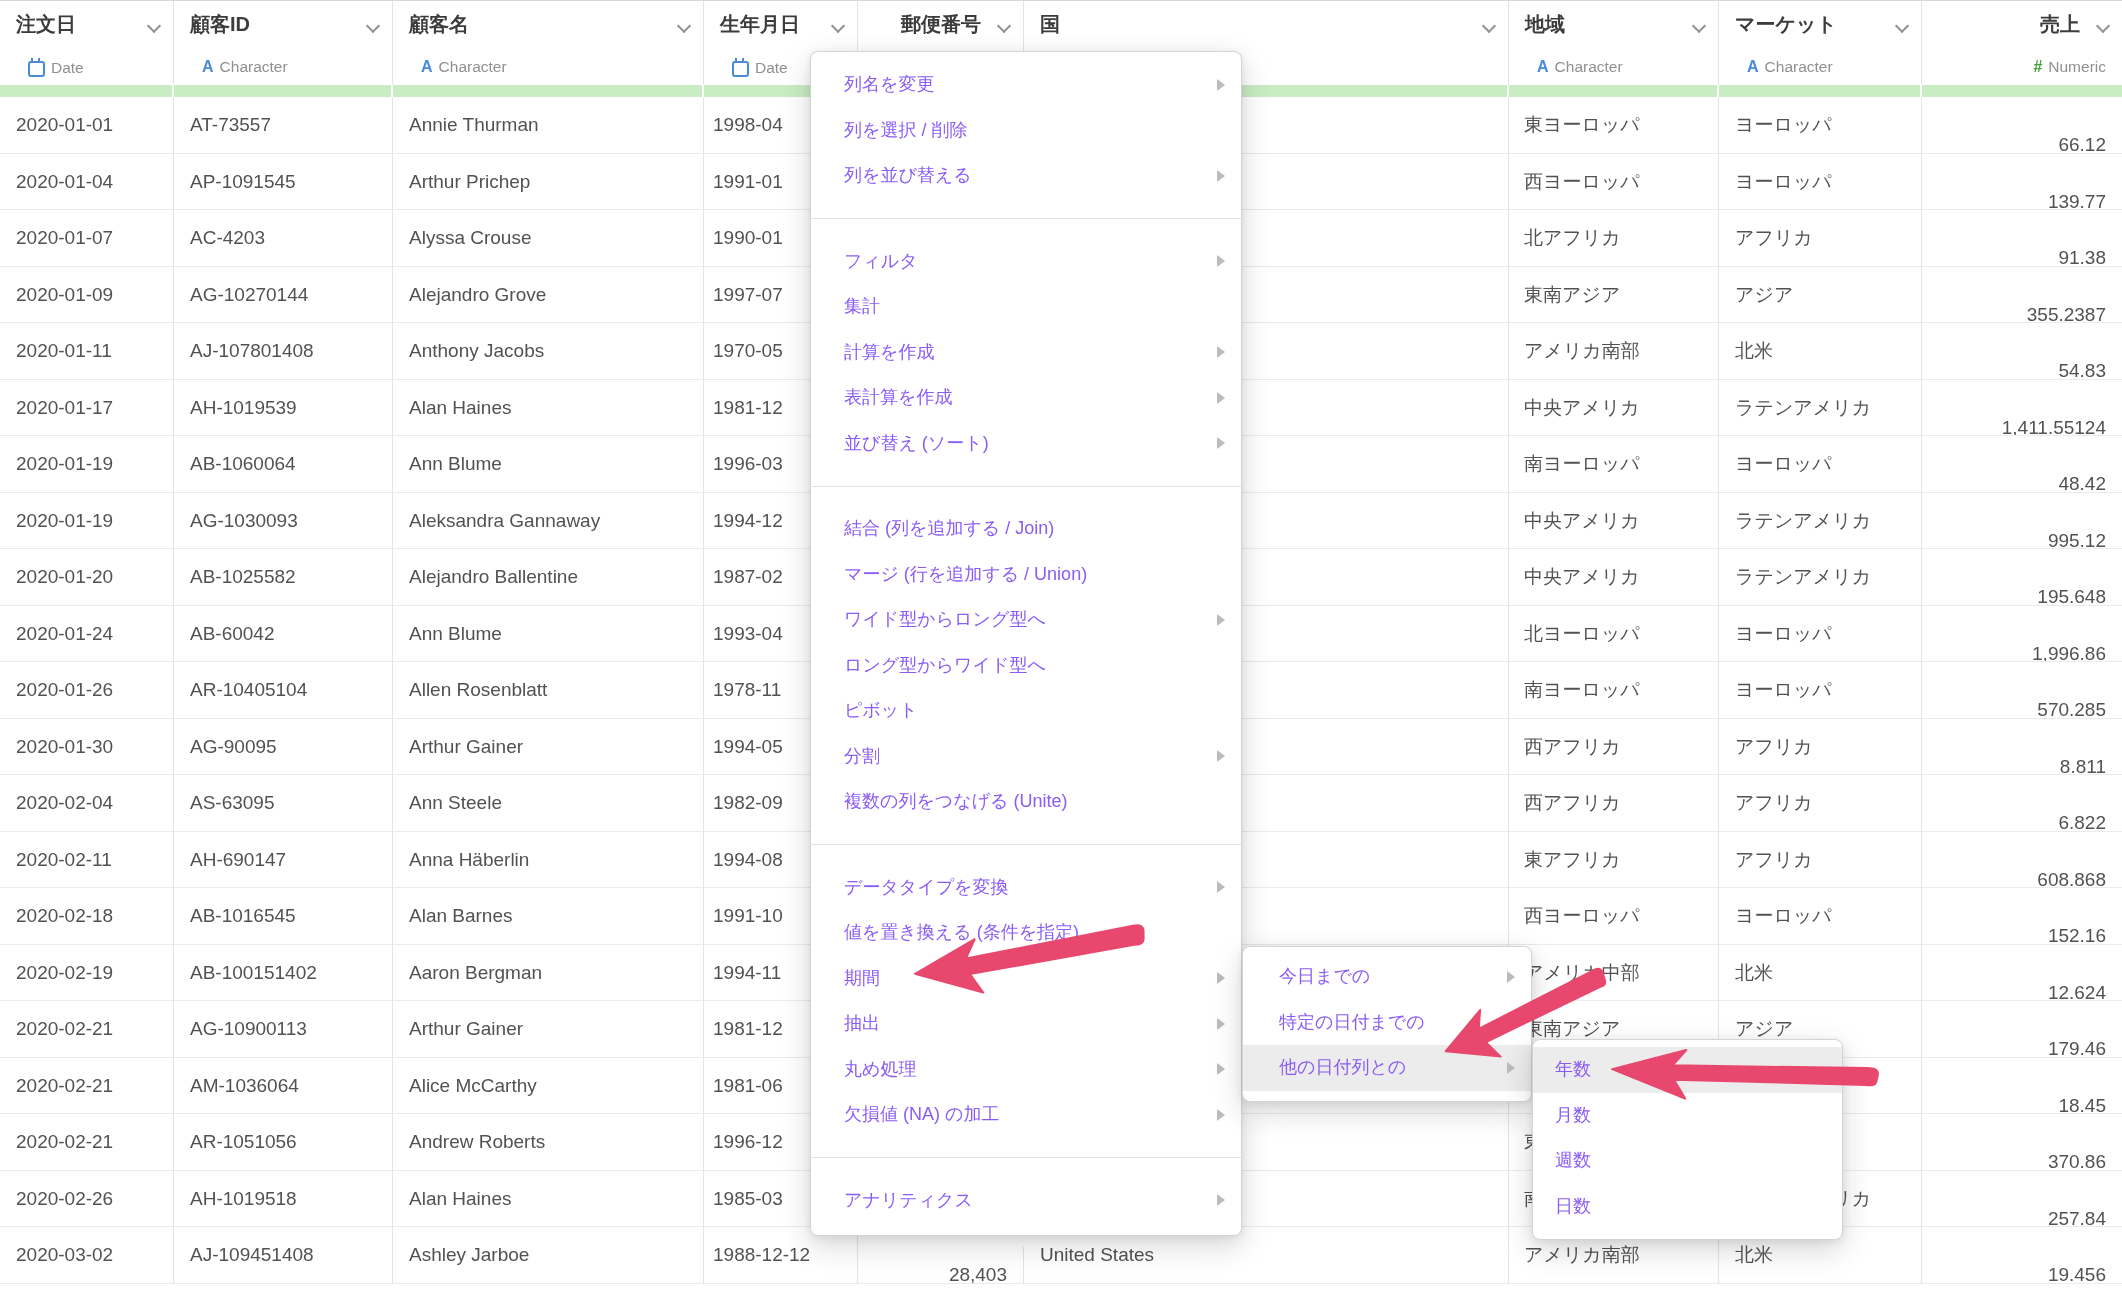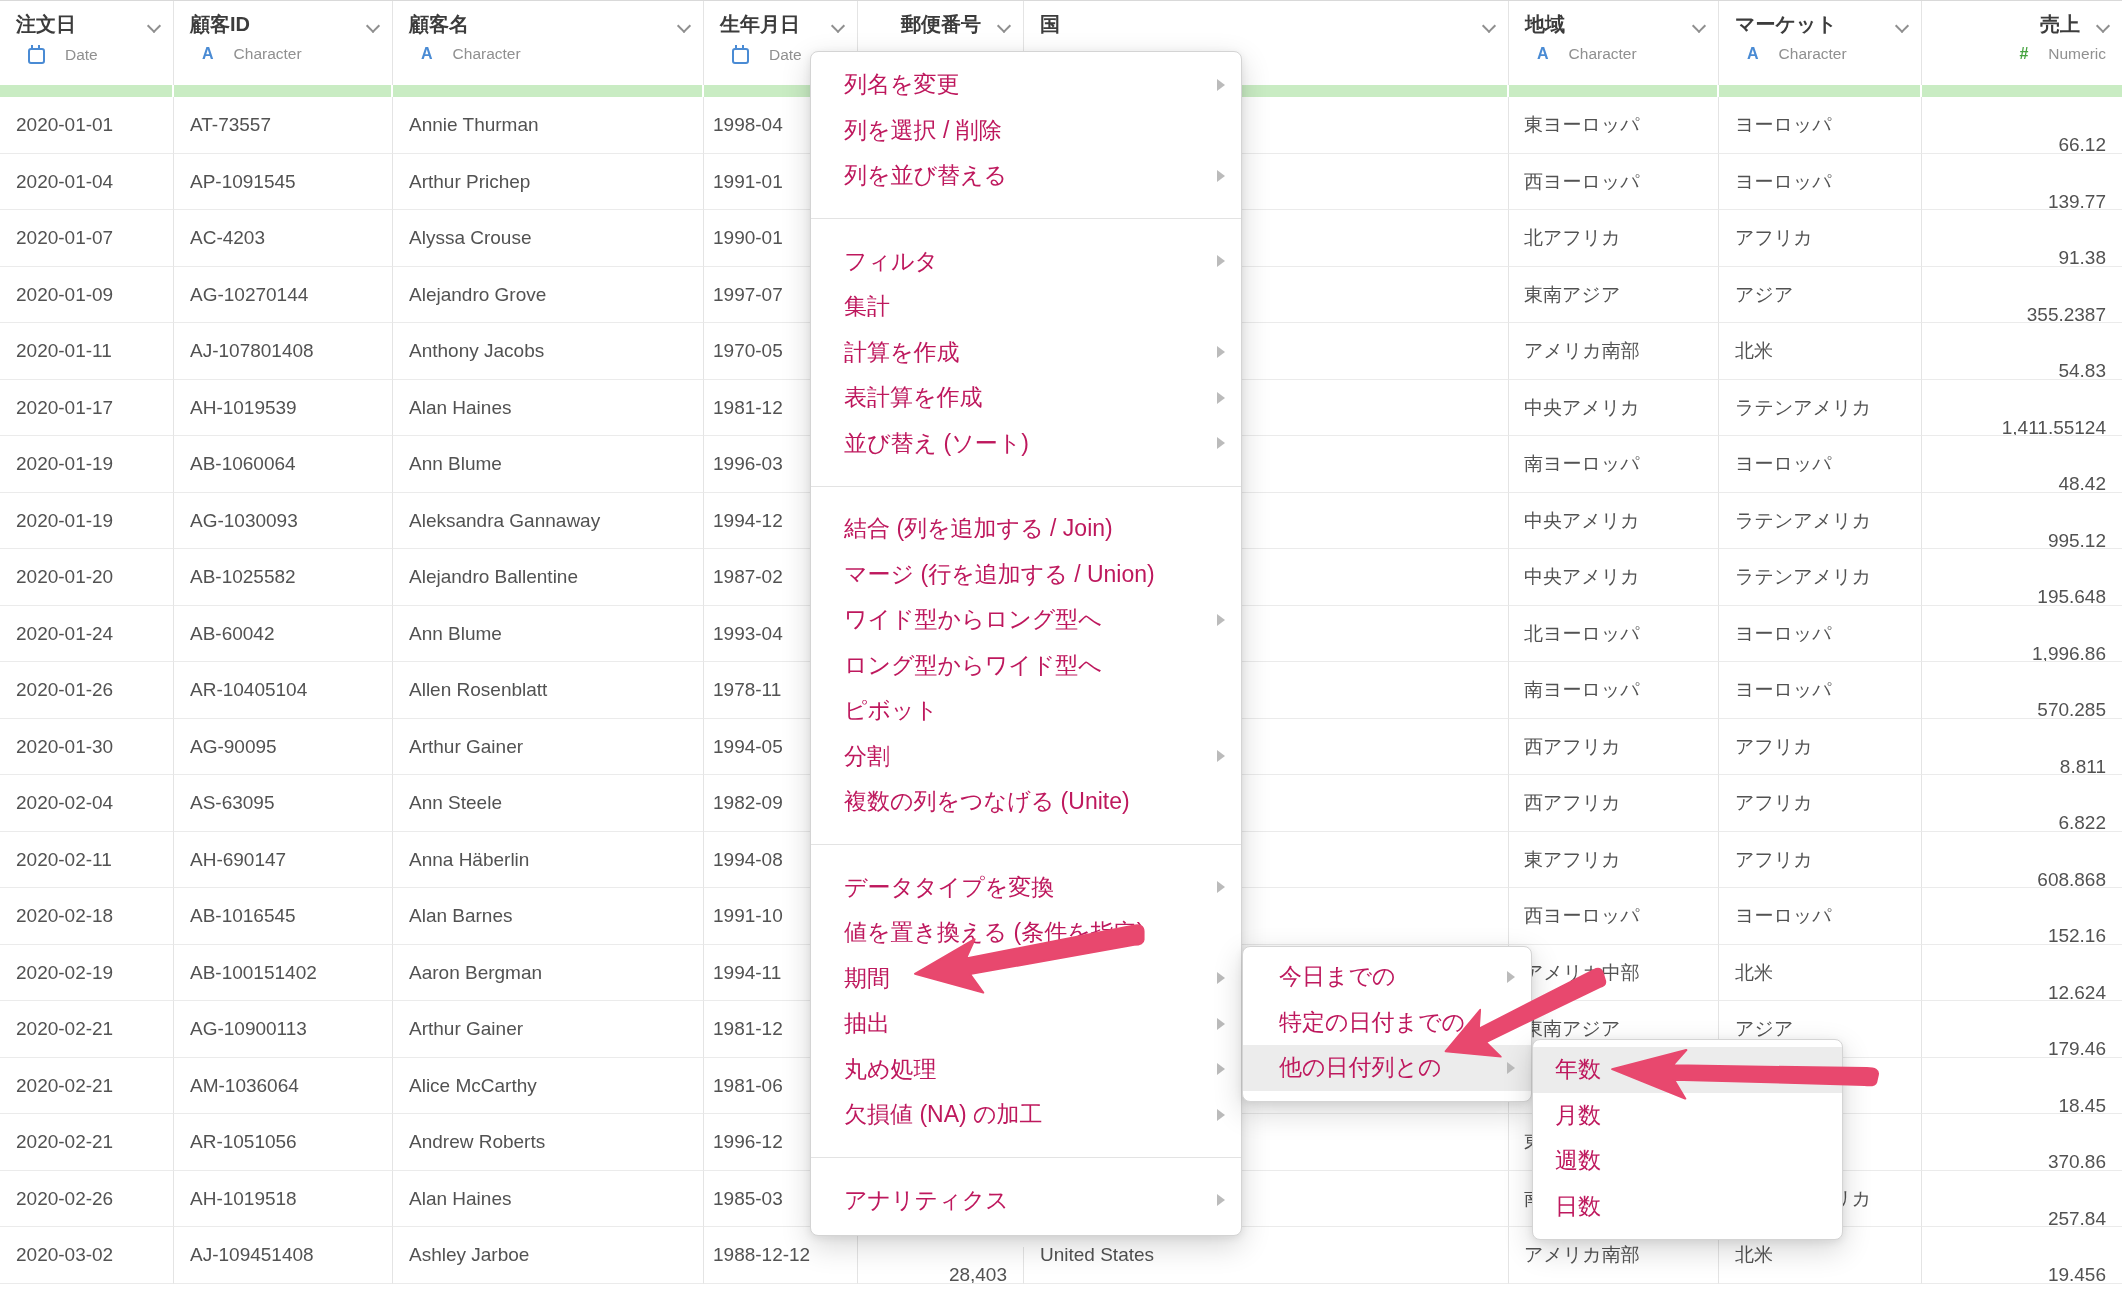--- a/index.html
+++ b/index.html
@@ -11,21 +11,21 @@
   
   .grid-row{display:grid;width:2122px;}
   .hdr{height:84px;}
   .hdr-cell{position:relative;border-right:1px solid #e4e4e4;padding:10px 0 0 16px;box-sizing:border-box;}
   .hdr-cell:last-child{border-right:none;}
   .hdr-name{font-size:20px;font-weight:700;color:#3c3c3c;white-space:nowrap;line-height:26px;}
   .hdr-cell.al-r .hdr-name{text-align:right;padding-right:42px;}
   .chev{position:absolute;top:20px;right:14px;width:11px;height:11px;cursor:pointer;}
   .chev::before{content:'';position:absolute;left:1px;top:0;width:8px;height:8px;
      border-right:2px solid #8f8f8f;border-bottom:2px solid #8f8f8f;transform:rotate(45deg);}
-  .hdr-type{margin-top:8px;font-size:15.5px;color:#909090;display:flex;align-items:center;gap:20px;white-space:nowrap;padding-left:12px;}
+  .hdr-type{margin-top:21px;font-size:15.5px;color:#909090;display:flex;align-items:center;gap:6px;white-space:nowrap;padding-left:12px;}
   .al-r .hdr-type{justify-content:flex-end;padding-right:16px;}
   .t-ico-a{color:#4a8bd4;font-weight:700;font-size:16px;}
   .t-ico-h{color:#45a33f;font-weight:700;font-size:16px;}
   .t-ico-cal{display:inline-block;width:13px;height:12px;border:2px solid #4a8bd4;border-radius:3px;position:relative;margin-top:3px;}
   .t-ico-cal::before{content:'';position:absolute;top:-5px;left:1px;width:2px;height:4px;background:#4a8bd4;box-shadow:7px 0 0 #4a8bd4;}
   .greenbar{height:12px;}
   .greenbar .gcell{background:#c9ecc3;border-right:2px solid #fff;}
   .greenbar .gcell:last-child{border-right:none;}
   .body-row{height:56.5px;}
   .cell{border-right:1px solid #e4e4e4;border-bottom:1px solid #ebebeb;box-sizing:border-box;
@@ -34,21 +34,21 @@
   .cell.al-r{text-align:right;padding-right:16px;padding-left:0;margin-top:20px;}
   .cell.c3{padding-left:9px;}
   .cell.c6{padding-left:15px;}
 
   
   .panel{position:absolute;background:#fff;border:1px solid #d4d4d4;border-radius:8px;
      box-shadow:0 10px 30px rgba(0,0,0,.16),0 2px 8px rgba(0,0,0,.08);z-index:10;box-sizing:border-box;}
   #ctx-menu{left:810px;top:50px;width:432px;padding:10px 0 12px 0;}
   #sub-menu{left:1242px;top:945px;width:290px;padding:7px 0 10px 0;z-index:12;}
   #subsub-menu{left:1532px;top:1038px;width:311px;padding:7px 0 10px 0;z-index:14;}
-  .mi{position:relative;height:45.5px;line-height:45.5px;padding-left:33px;font-size:23px;color:#be185d;cursor:pointer;white-space:nowrap;}
+  .mi{position:relative;height:45.5px;line-height:45.5px;padding-left:33px;font-size:18px;color:#8b5cf6;cursor:pointer;white-space:nowrap;}
   #sub-menu .mi{padding-left:36px;}
   #subsub-menu .mi{padding-left:22px;}
   .mi.hl{background:#ececec;}
   .mi .sub-arrow{position:absolute;right:16px;top:50%;margin-top:-6px;width:0;height:0;
      border-top:6px solid transparent;border-bottom:6px solid transparent;border-left:8px solid #bbb;}
   .msep{height:1px;background:#e3e3e3;margin:19.5px 0;}
 
   
   .pk-arrow{position:absolute;z-index:50;pointer-events:none;}
 </style>

